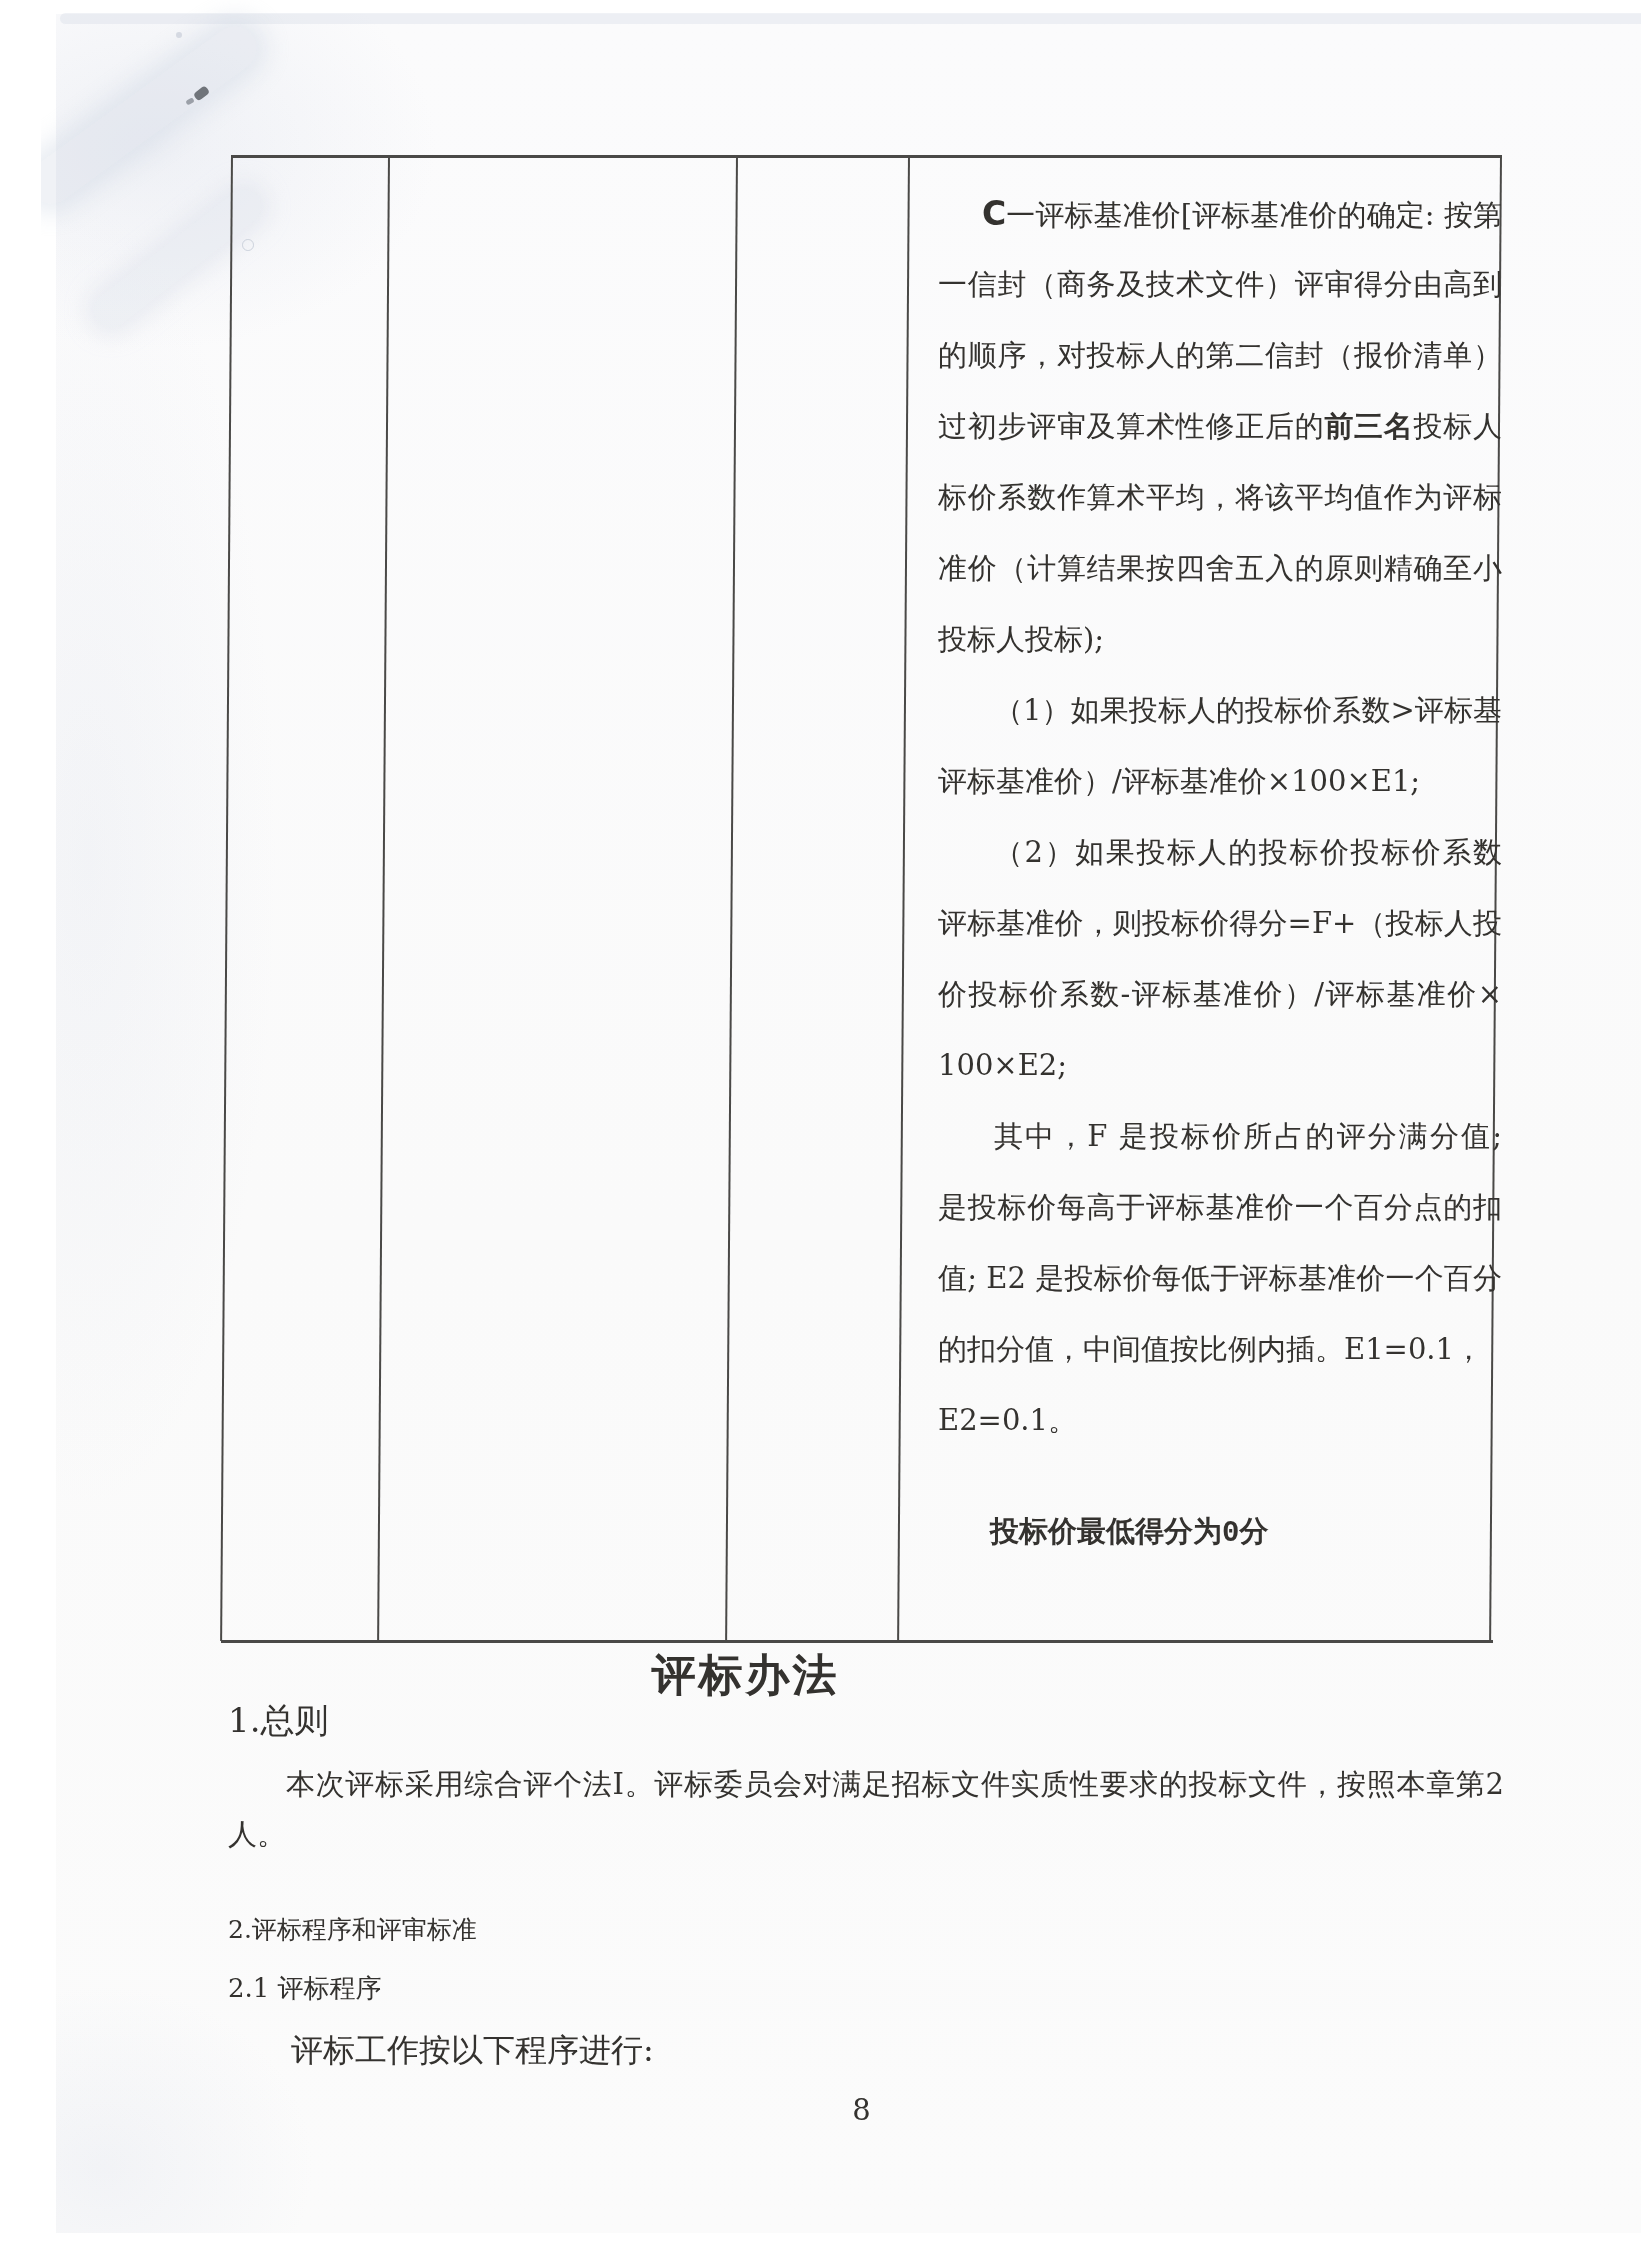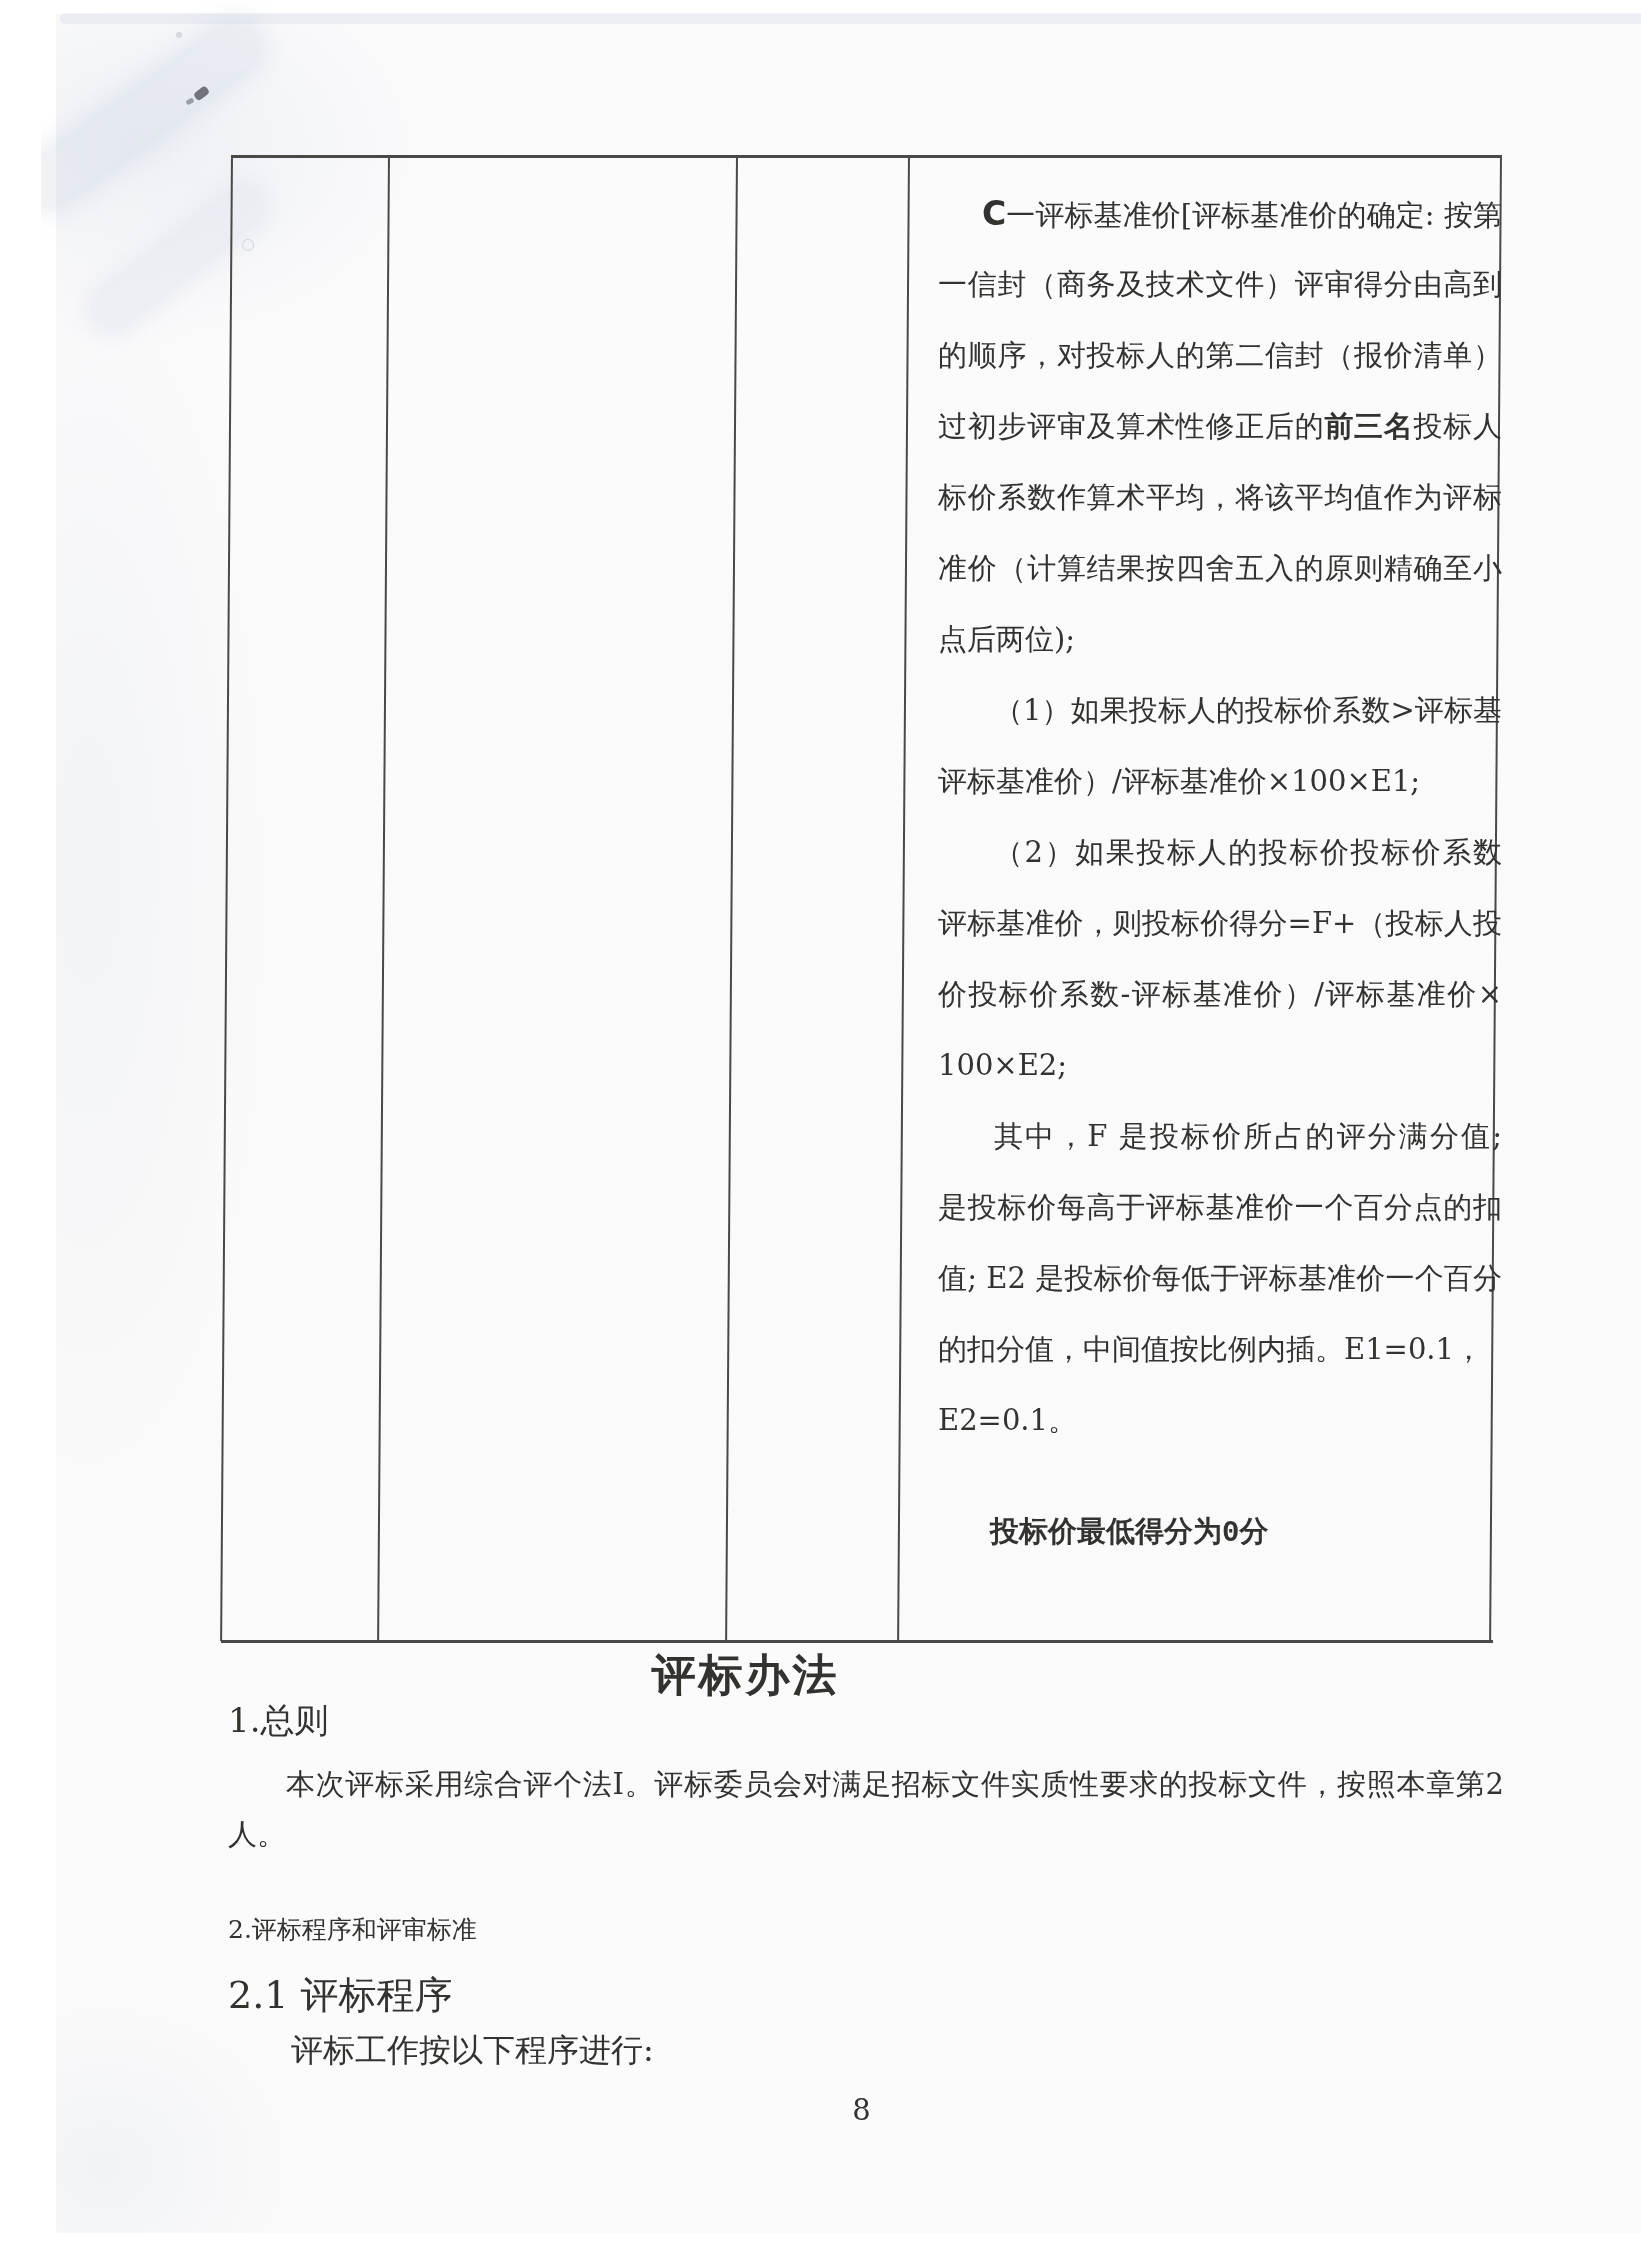--- a/index.html
+++ b/index.html
@@ -47,21 +47,21 @@
   .lat{font-family:"DejaVu Sans","Liberation Sans",sans-serif;font-size:33px;font-weight:600;}
   .lastline{margin-top:42px;text-indent:52px;font-weight:700;font-family:Liberation Mono, monospace;}
   
   .main-title{position:absolute;left:0;top:1649px;width:1409px;text-align:center;font-size:44px;font-weight:700;letter-spacing:2.9px;line-height:1.2;}
   .h-s1{position:absolute;left:187px;top:1699px;font-size:34px;line-height:1.25;}
   .para{position:absolute;left:187px;top:1759px;width:1276px;font-size:29px;line-height:50px;}
   .pl{height:50px;overflow:hidden;white-space:nowrap;}
   .pl.jl{white-space:normal;}
   .pl-first{text-indent:58px;}
   .h-s2{position:absolute;left:187px;top:1914px;font-size:25px;line-height:1.25;}
-  .h-s21{position:absolute;left:187px;top:1972px;font-size:38px;line-height:1.25;}
+  .h-s21{position:absolute;left:187px;top:1972px;font-size:26px;line-height:1.25;}
   .intro{position:absolute;left:250px;top:2030px;font-size:32px;line-height:1.3;}
   .pgnum{position:absolute;left:0;top:2093px;width:1641px;text-align:center;font-size:29px;}
 </style>
 </head>
 <body>
 
 <div class="page">
   <div class="paper"></div>
 
   <div class="art edge-top"></div>
@@ -82,21 +82,21 @@
     <div class="tline vline v4"></div>
     <div class="tline vline v5"></div>
 
     <div class="cell">
       <div class="ln jl ind1"><span class="lat">C</span><span>一评标基准价[评标基准价的确定: 按第</span></div>
       <div class="ln jl">一信封（商务及技术文件）评审得分由高到低</div>
       <div class="ln jl">的顺序，对投标人的第二信封（报价清单）通</div>
       <div class="ln jl"><span>过初步评审及算术性修正后的</span><span class="b">前三名</span><span>投标人投</span></div>
       <div class="ln jl">标价系数作算术平均，将该平均值作为评标基</div>
       <div class="ln jl">准价（计算结果按四舍五入的原则精确至小数</div>
-      <div class="ln">点后两位);</div>
+      <div class="ln">投标人投标);</div>
       <div class="ln jl ind">（1）如果投标人的投标价系数&gt;评标基准</div>
       <div class="ln">评标基准价）/评标基准价×100×E1;</div>
       <div class="ln jl ind">（2）如果投标人的投标价投标价系数&lt;=</div>
       <div class="ln jl">评标基准价，则投标价得分=F+（投标人投标</div>
       <div class="ln jl">价投标价系数-评标基准价）/评标基准价×</div>
       <div class="ln">100×E2;</div>
       <div class="ln jl ind">其中，F 是投标价所占的评分满分值; E1</div>
       <div class="ln jl">是投标价每高于评标基准价一个百分点的扣分</div>
       <div class="ln jl">值; E2 是投标价每低于评标基准价一个百分点</div>
       <div class="ln">的扣分值，中间值按比例内插。E1=0.1，</div>

